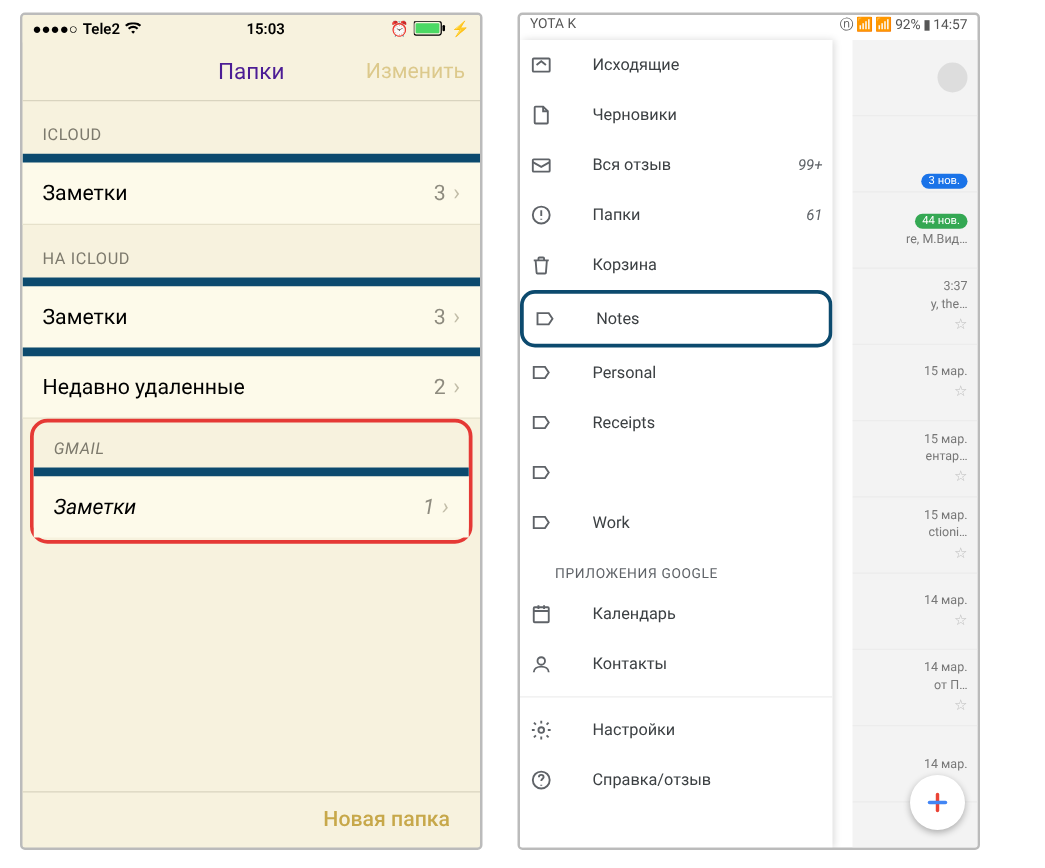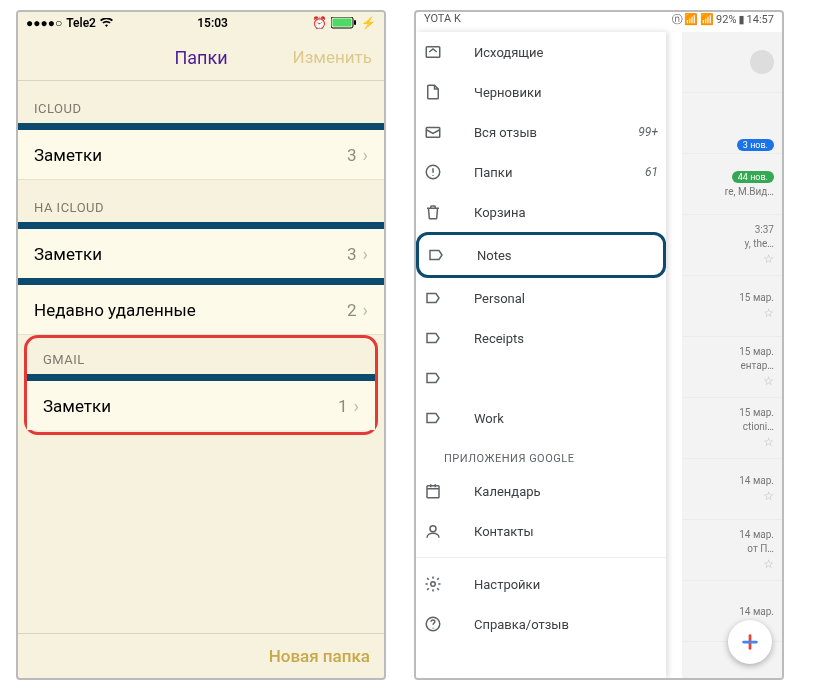--- a/index.html
+++ b/index.html
@@ -75,28 +75,29 @@
     margin-top:-1px;
   }
   .ios-row .label { flex:1; }
   .ios-row .count { color:#8e8b7f; margin-right:6px; }
   .ios-row .chev { color:#c2bda8; font-size:18px; }
   .ios-highlight {
     border: 3px solid #e53935;
     border-radius: 14px;
     margin: 0 6px;
     padding: 2px 0;
+    font-style: italic;
   }
   .ios-toolbar {
     margin-top: auto;
     height: 44px;
     display: flex;
     align-items: center;
     justify-content: flex-end;
-    padding: 0 14px;
+    padding: 0 24px;
     border-top: 1px solid #d9d4bf;
   }
   .ios-toolbar-btn { color: #c7a84a; font-size: 17px; font-weight:500; }
 
   
   .android {
     background: #fff;
     position: relative;
   }
   .android-status {

